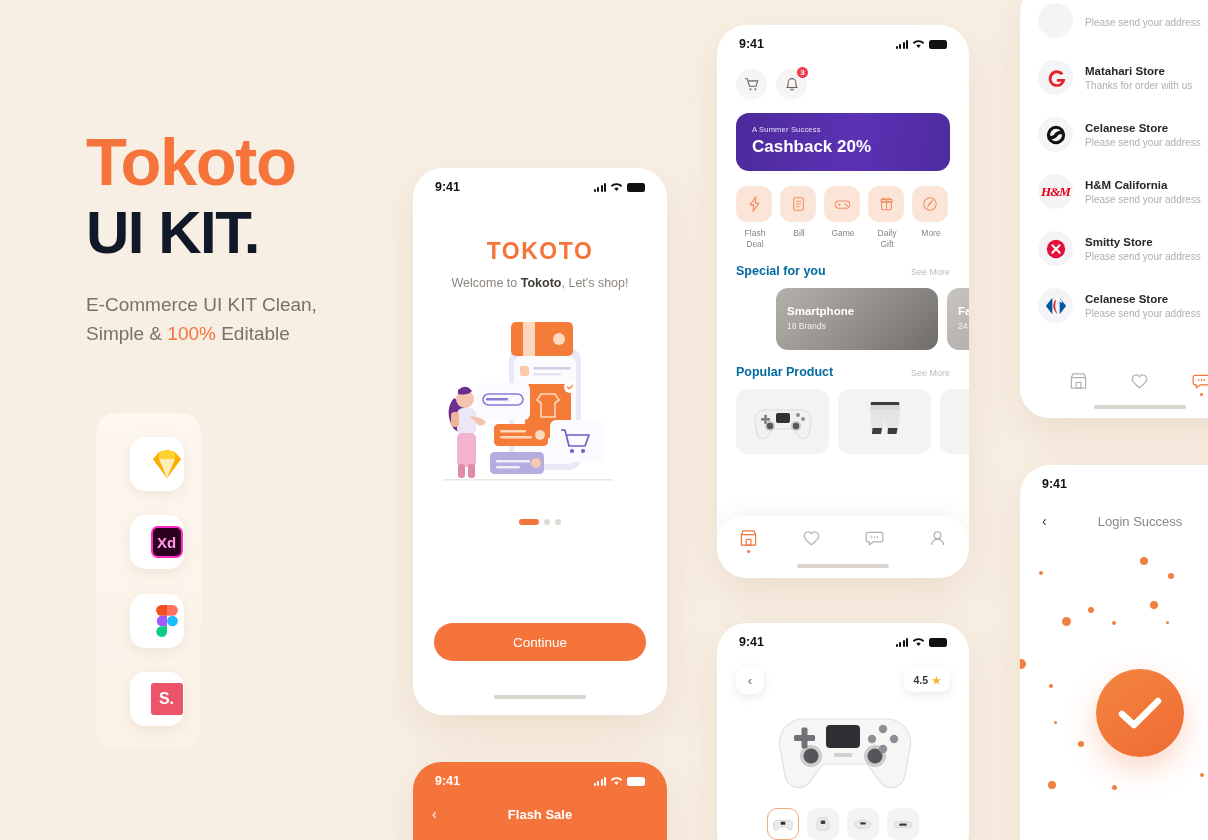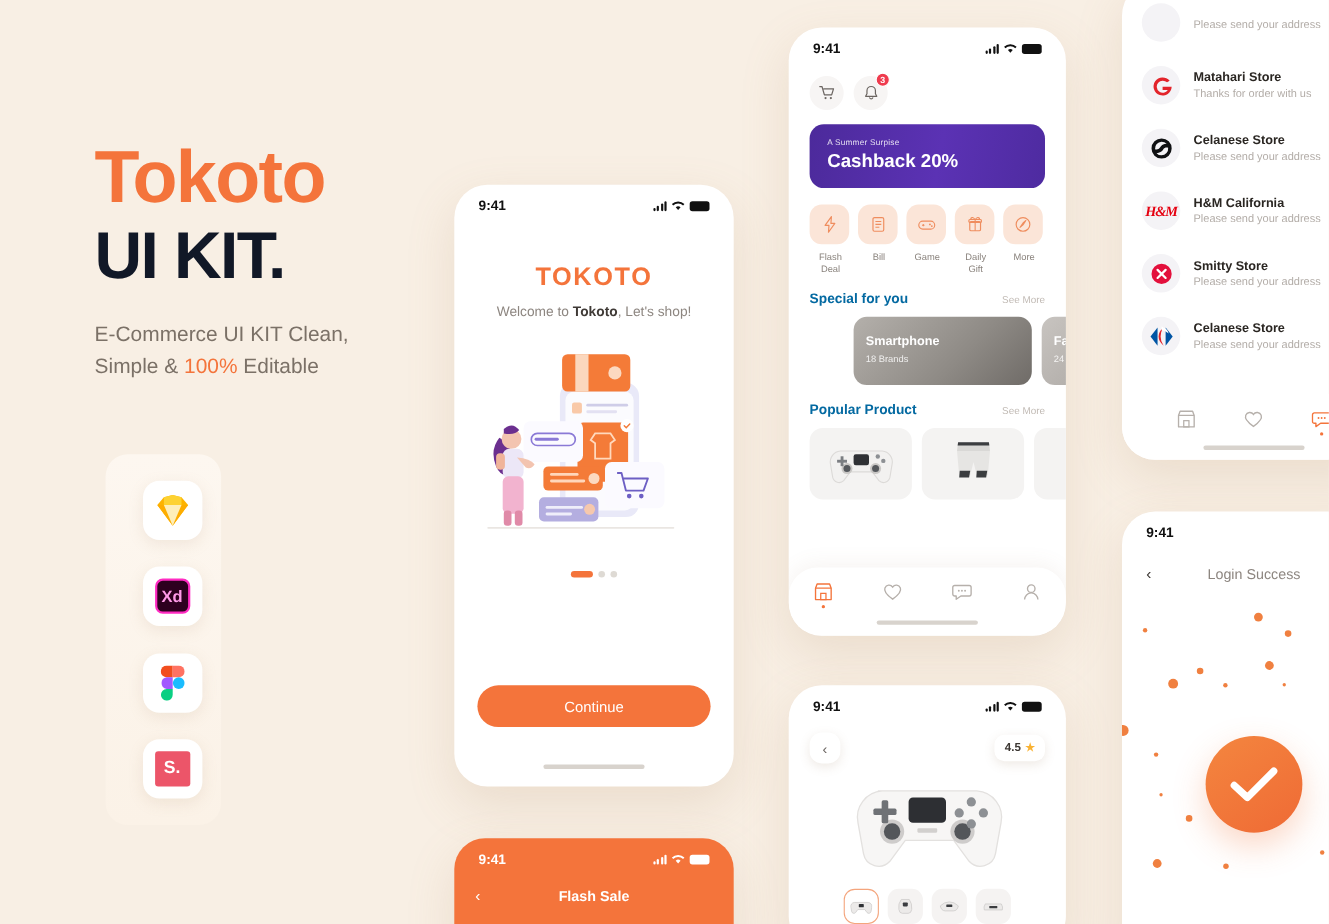--- a/index.html
+++ b/index.html
@@ -33,21 +33,21 @@
     width: 105px; height: 337px;
     background: linear-gradient(180deg,#fdf7f0 0%, #fbf2e7 100%);
     border-radius: 20px;
     display: flex; flex-direction: column;
     align-items: center; justify-content: space-evenly;
   }
   .tool-card {
     width: 54px; height: 54px; border-radius: 15px;
     background: #ffffff;
     box-shadow: 0 4px 14px rgba(180,150,120,.16);
-    display: flex; align-items: center; justify-content: center; margin-left: 16px;
+    display: flex; align-items: center; justify-content: flex-end; margin-left: 16px;
   }
   .tool-inner { width: 34px; height: 34px; display:flex; align-items:center; justify-content:center; }
   .xd-box {
     width: 32px; height: 32px; border-radius: 7px;
     background: #2e001f; border: 2px solid #ff2bc2;
     color: #ff9ae8; font-size: 15px; font-weight: 700;
     display: flex; align-items: center; justify-content: center;
   }
   .s-box {
     width: 32px; height: 32px; border-radius: 3px;
@@ -408,21 +408,21 @@
         <div class="icon-btn">
           <svg width="14" height="15" viewBox="0 0 16 17">
             <path d="M8 1.8a4.4 4.4 0 0 0-4.4 4.4v3.2L2.2 12h11.6l-1.4-2.6V6.2A4.4 4.4 0 0 0 8 1.8Z" fill="none" stroke="#6b6561" stroke-width="1.25" stroke-linejoin="round"></path>
             <path d="M6.4 13.6a1.7 1.7 0 0 0 3.2 0" fill="none" stroke="#6b6561" stroke-width="1.25" stroke-linecap="round"></path>
           </svg>
           <span class="badge">3</span>
         </div>
       </div>
 
       <div class="promo">
-        <div class="promo-kicker">A Summer Surpise</div>
+        <div class="promo-kicker">A Summer Success</div>
         <div class="promo-title">Cashback 20%</div>
       </div>
 
       <div class="cats">
         <div class="cat">
           <div class="cat-ic">
             <svg width="15" height="16" viewBox="0 0 16 18">
                 <path d="M9.5 1 L3 10 h4 l-.5 7 L13 8 H9z" fill="none" stroke="#ef8d5e" stroke-width="1.2" stroke-linejoin="round"></path>
               </svg>
           </div>

